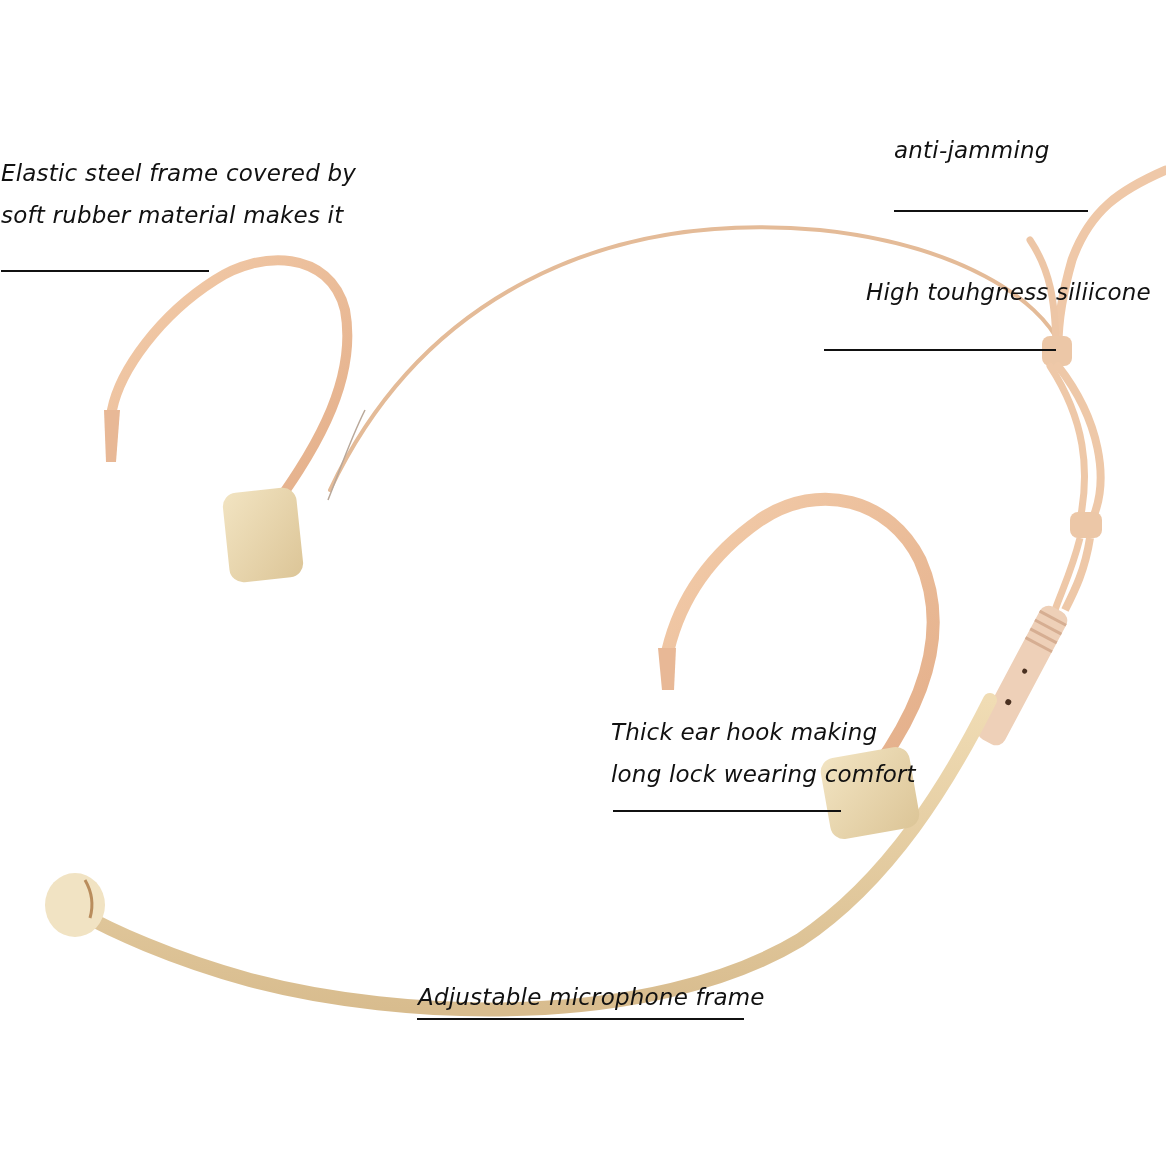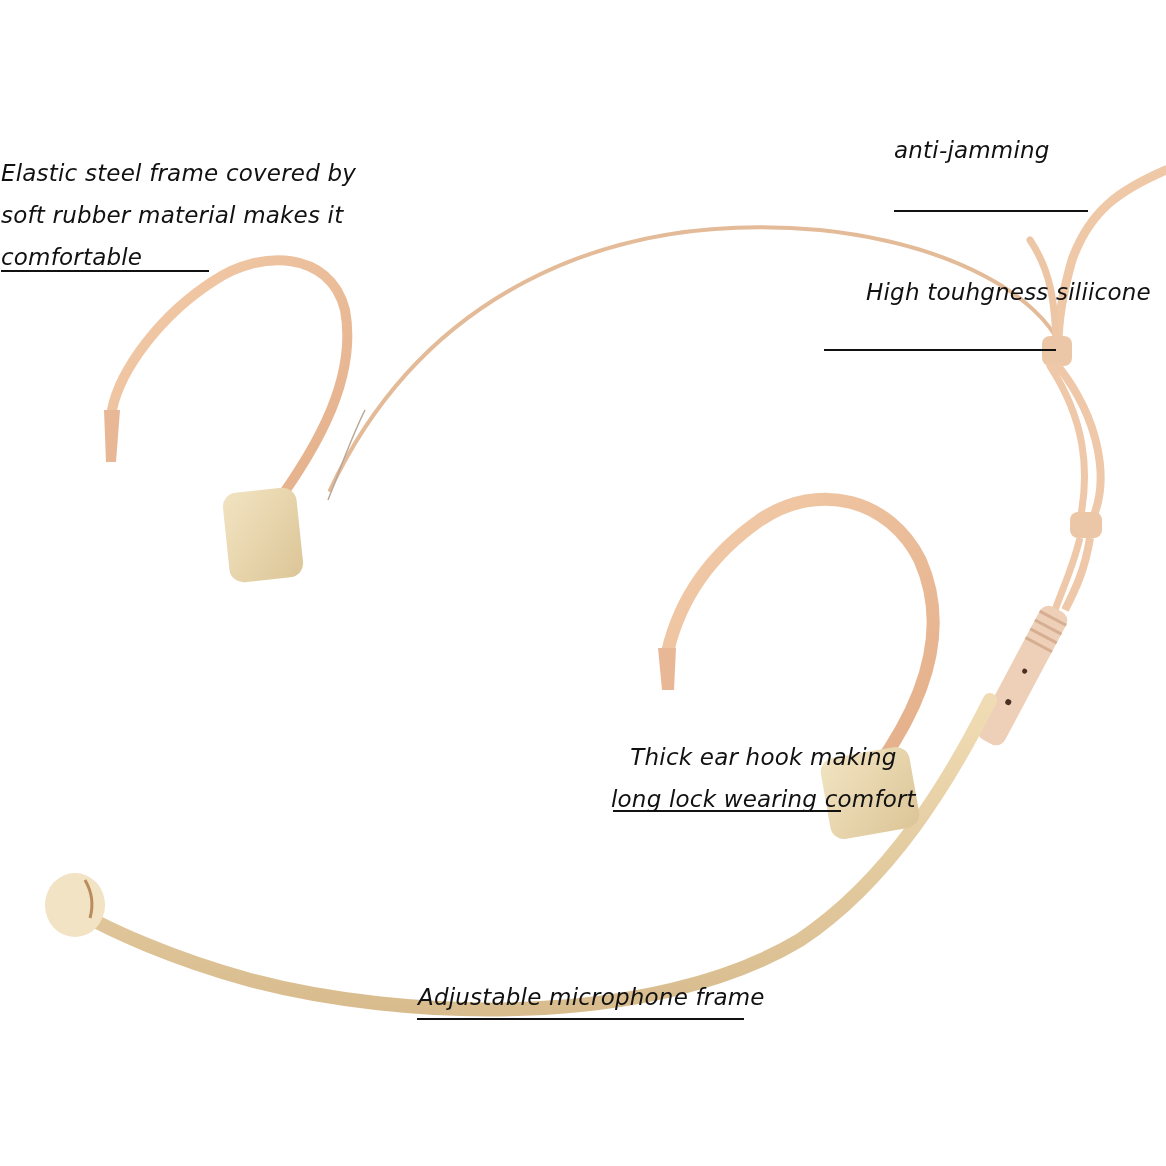--- a/index.html
+++ b/index.html
@@ -92,35 +92,34 @@
 
     <g>
       <ellipse cx="75" cy="905" rx="30" ry="32" fill="#f1e3c3"></ellipse>
       <path d="M 85 880 C 92 892, 94 904, 90 918" fill="none" stroke="#b98d5d" stroke-width="3"></path>
     </g>
   </svg>
 
   <div class="label" style="left:1px; top:152px;">
     <span class="line">Elastic steel frame covered by</span>
     <span class="line">soft rubber material makes it</span>
-    <span class="line">comfortable</span>
   </div>
   <div class="rule" style="left:1px; top:270px; width:208px;"></div>
 
   <div class="label" style="left:894px; top:129px;">
     <span class="line">anti-jamming</span>
   </div>
   <div class="rule" style="left:894px; top:210px; width:194px;"></div>
 
   <div class="label" style="left:822px; top:271px;margin-left:44px;">
     <span class="line">High touhgness siliicone</span>
   </div>
   <div class="rule" style="left:824px; top:349px; width:232px;"></div>
 
-  <div class="label" style="left:611px; top:736px;text-align:center;">
+  <div class="label" style="left:611px; top:711px;">
     <span class="line">Thick ear hook making</span>
     <span class="line">long lock wearing comfort</span>
   </div>
   <div class="rule" style="left:613px; top:810px; width:228px;"></div>
 
   <div class="label" style="left:418px; top:976px;">
     <span class="line">Adjustable microphone frame</span>
   </div>
   <div class="rule" style="left:417px; top:1018px; width:327px;"></div>
 

